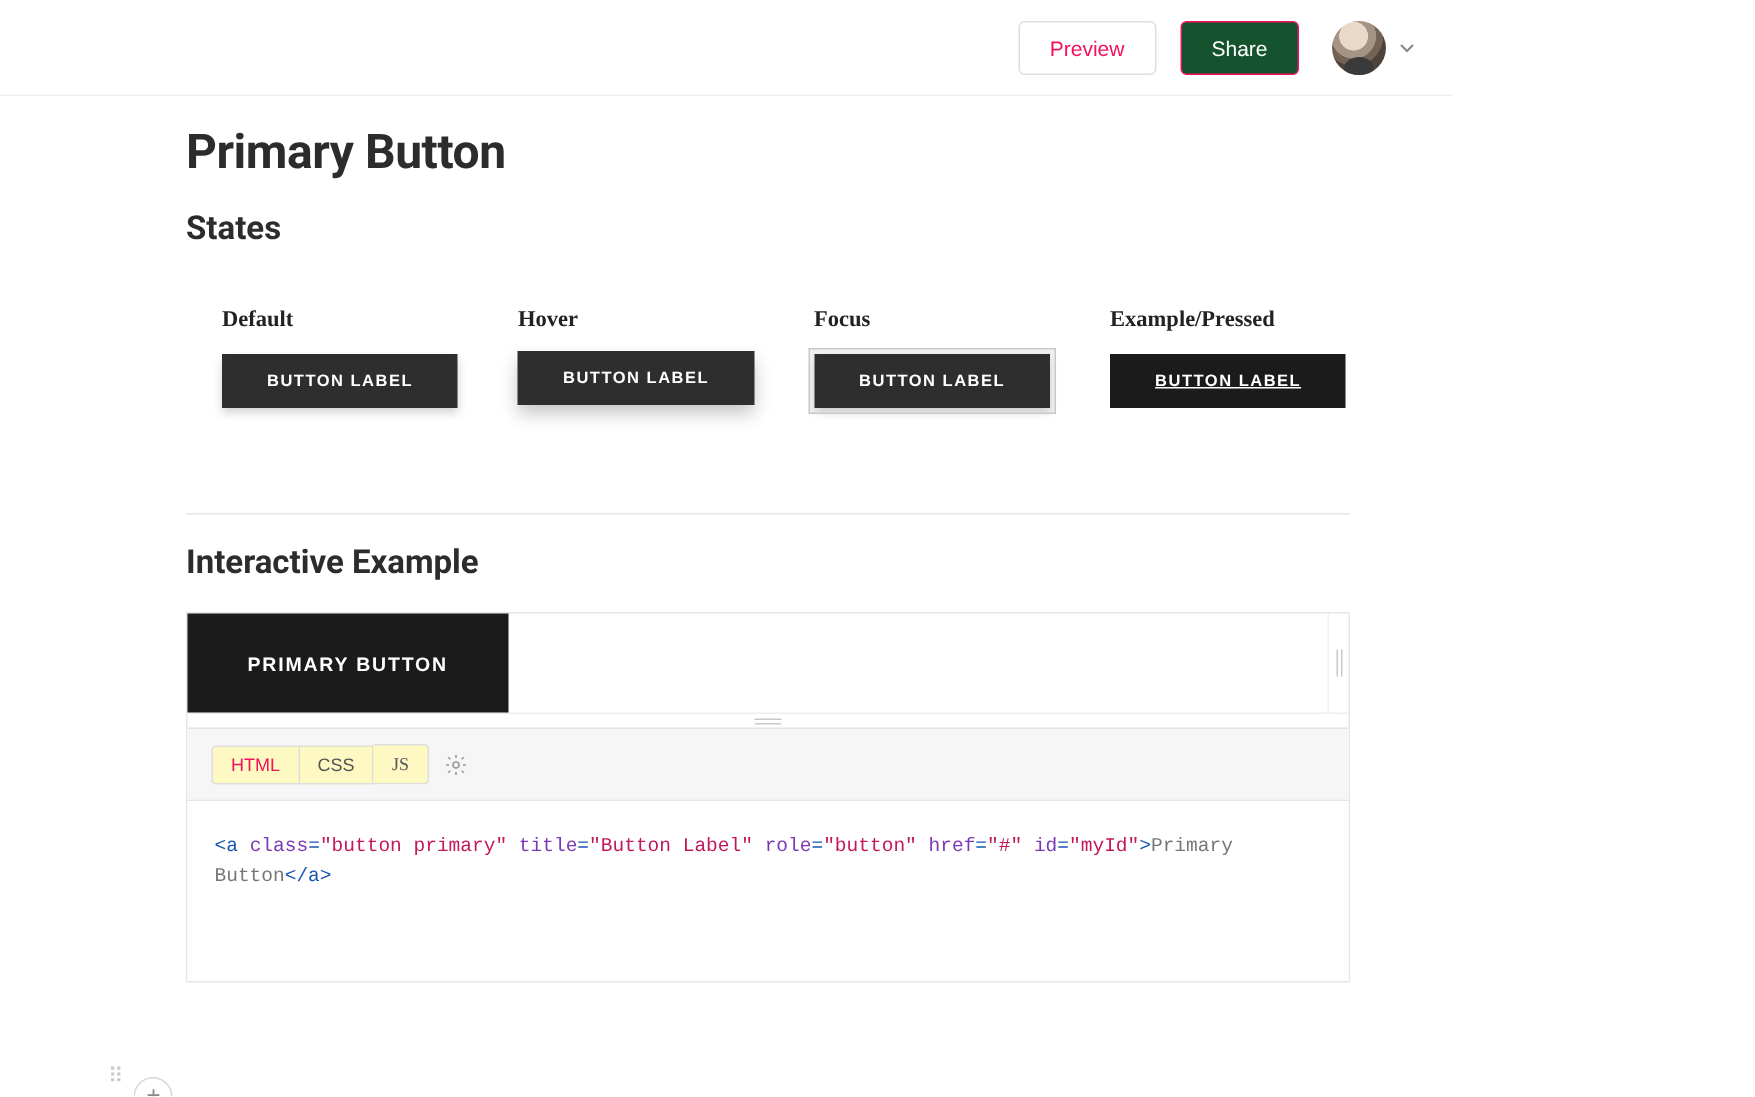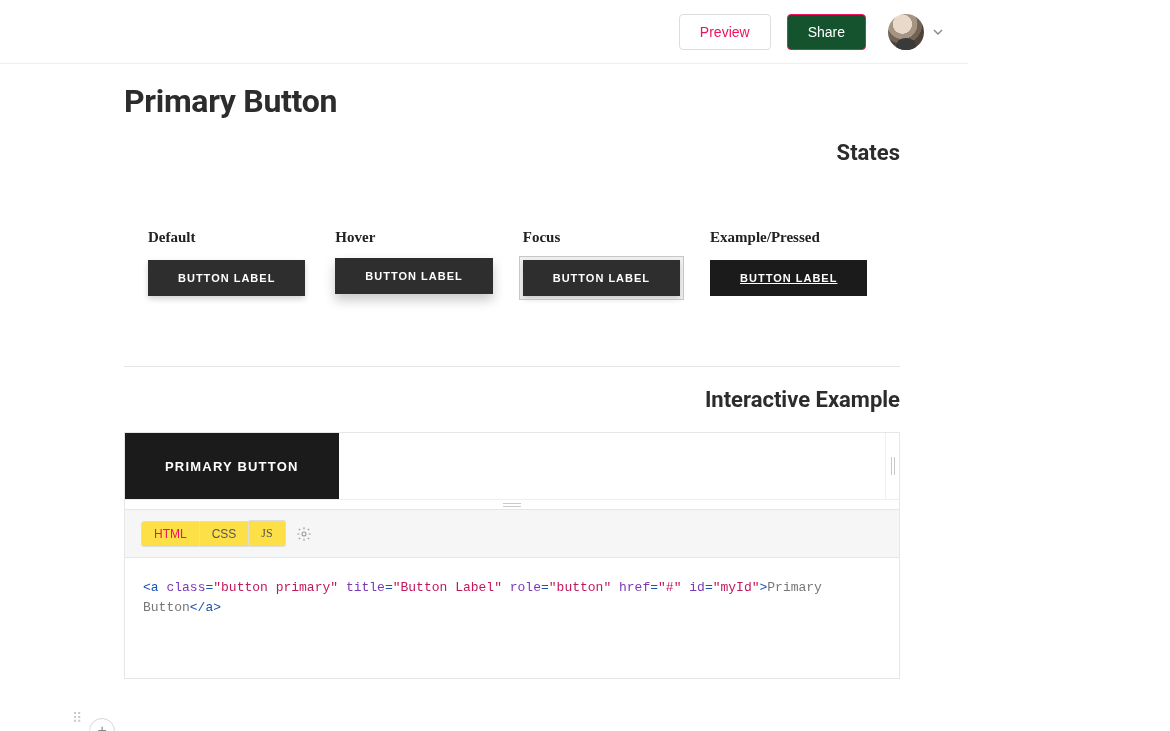--- a/index.html
+++ b/index.html
@@ -11,24 +11,24 @@
   .btn-share { background: #14532d; border: 1px solid #f31061; color: #fff; padding: 9px 20px; border-radius: 4px; font-size: 14px; font-weight: 500; cursor: pointer; }
   .avatar-wrap { display: flex; align-items: center; gap: 8px; margin-left: 6px; }
   .avatar { width: 36px; height: 36px; border-radius: 50%; background: radial-gradient(circle at 40% 28%, #e8d9c8 0 28%, #a59484 29% 44%, #736355 45% 58%, #4f4339 59% 100%); position: relative; overflow: hidden; }
   .avatar::after { content:""; position:absolute; left:8px; bottom:-4px; width:20px; height:16px; border-radius: 50% 50% 0 0; background:#3a3a3a; }
   .chevron svg { display:block; }
 
   
   .content { width: 776px; margin-left: 124px; padding-top: 18px; }
   h1 { font-size: 32px; font-weight: 700; color: #2c2c2c; letter-spacing: -0.3px; }
   .intro { margin-top: 32px; font-size: 16px; line-height: 1.45; color: #444; max-width: 520px; }
-  h2 { font-size: 22px; font-weight: 700; color: #2c2c2c; margin-top: 20px; text-align: right; }
+  h2 { font-size: 22px; font-weight: 700; color: #2c2c2c; margin-top: 20px; }
 
   
-  .states { display: flex; gap: 30px; margin-top: 64px; margin-left: 24px; align-items: center; }
+  .states { display: flex; gap: 40px; margin-top: 40px; margin-left: 24px; align-items: center; }
   .state { display: flex; flex-direction: column; align-items: flex-start; }
   .state-label { font-family: Georgia, 'Times New Roman', serif; font-size: 15px; color: #222; margin-bottom: 14px; font-weight: 600; }
   .ex-btn { background: #2e2e2e; color: #fff; font-size: 11px; font-weight: 700; letter-spacing: 1px; padding: 12px 30px; border: none; }
   .ex-btn.default { box-shadow: 0 3px 6px rgba(0,0,0,0.18); }
   .ex-btn.hover { box-shadow: 0 6px 12px rgba(0,0,0,0.22); transform: translateY(-2px); }
   .ex-btn.focus { box-shadow: 0 0 0 3px rgba(0,0,0,0.06), 0 3px 6px rgba(0,0,0,0.15); outline: 1px solid #c7c7c7; outline-offset: 3px; }
   .ex-btn.active { background: #1b1b1b; }
   .ex-btn.active span.btn-text { text-decoration: underline; }
 
   .divider { border: none; border-top: 1px solid #e6e6e6; margin-top: 70px; }
@@ -41,21 +41,21 @@
   .primary-demo { background: #1b1b1b; color: #fff; font-size: 13px; font-weight: 700; letter-spacing: 1.2px; padding: 16px 40px; border:none; display:inline-block; }
   .preview-spacer { flex:1; }
   .v-resize { width: 14px; display:flex; align-items:center; justify-content:center; border-left:1px solid #f0f0f0; }
   .v-resize .lines { display:flex; gap:2px; }
   .v-resize .lines span { width:1px; height:18px; background:#c9c9c9; display:block; }
   .h-resize { height:10px; display:flex; align-items:center; justify-content:center; border-top:1px solid #eee; }
   .h-resize .lines2 { display:flex; flex-direction:column; gap:2px; }
   .h-resize .lines2 span { height:1px; width:18px; background:#c9c9c9; display:block; }
 
   .tabs-row { background:#f6f6f6; border-top:1px solid #e6e6e6; padding: 10px 16px; display:flex; align-items:center; gap:0; }
-  .tab { font-size: 12px; font-weight: 500; padding: 5px 12px; border:1px solid #ddd; background:#fde047; color:#555; cursor:pointer; }
+  .tab { font-size: 12px; font-weight: 500; padding: 5px 12px; border:1px solid #ddd; background:#fef9c3; color:#555; cursor:pointer; }
   .tab + .tab { border-left: none; }
   .tab:first-of-type { border-radius: 3px 0 0 3px; }
   .tab:last-of-type { border-radius: 0 3px 3px 0; font-family: Liberation Serif, serif; }
   .tab.active { color: #f31061; }
   .gear { margin-left: 10px; color:#999; display:flex; align-items:center; cursor:pointer; }
 
   .code-area { background:#fff; border-top:1px solid #e6e6e6; padding: 20px 18px 60px 18px; font-family: Menlo, Consolas, "Courier New", monospace; font-size: 13px; line-height: 1.55; color: #777; }
   .tok-tag { color:#1a55b3; }
   .tok-attr { color:#7a38b5; }
   .tok-str { color:#c2185b; }

